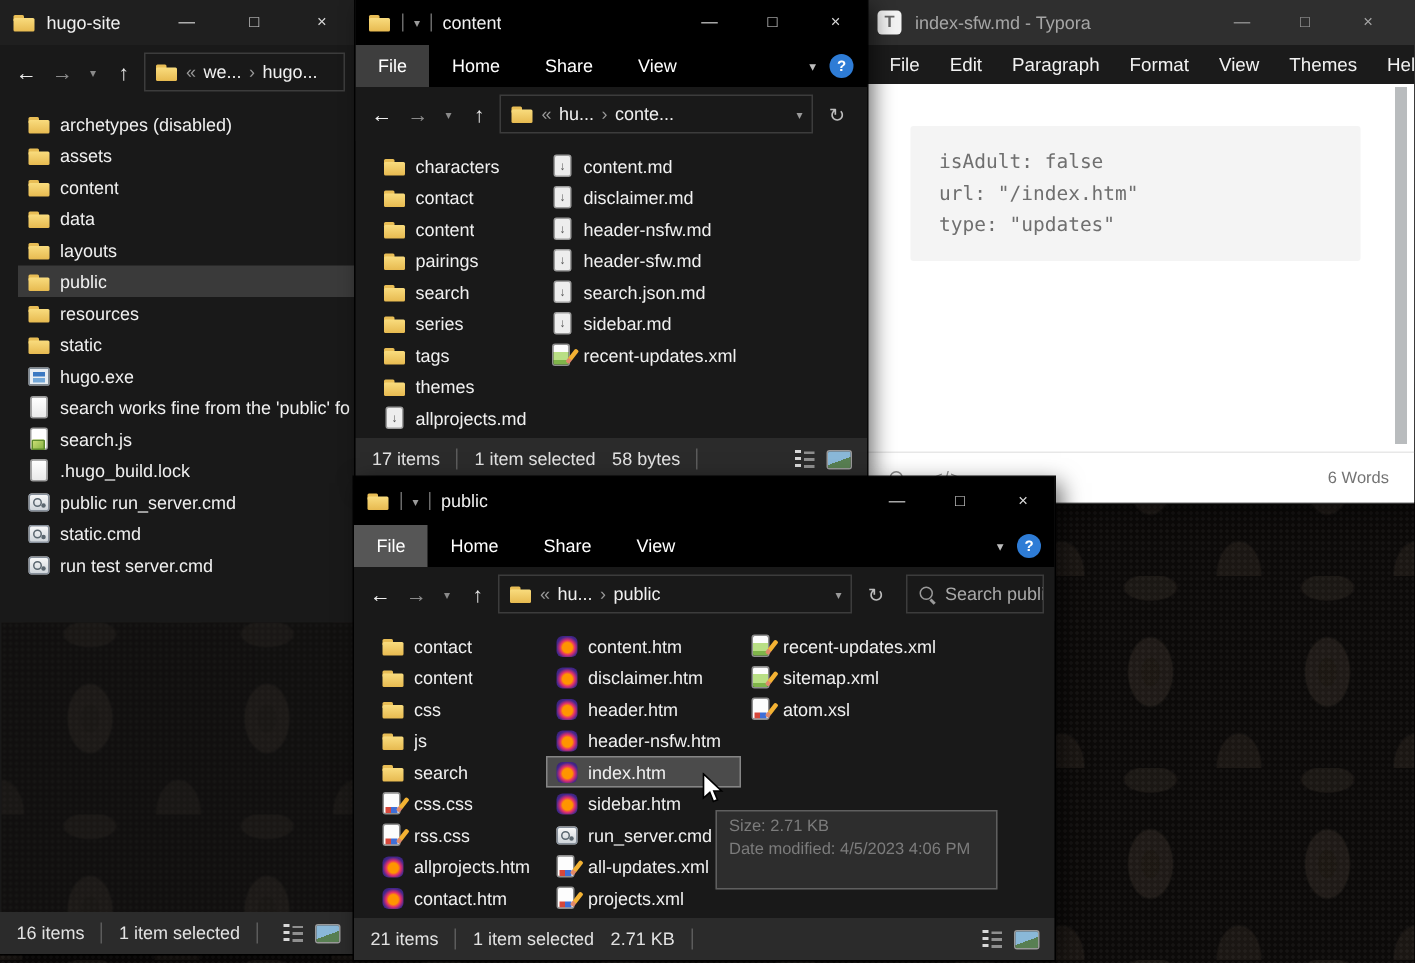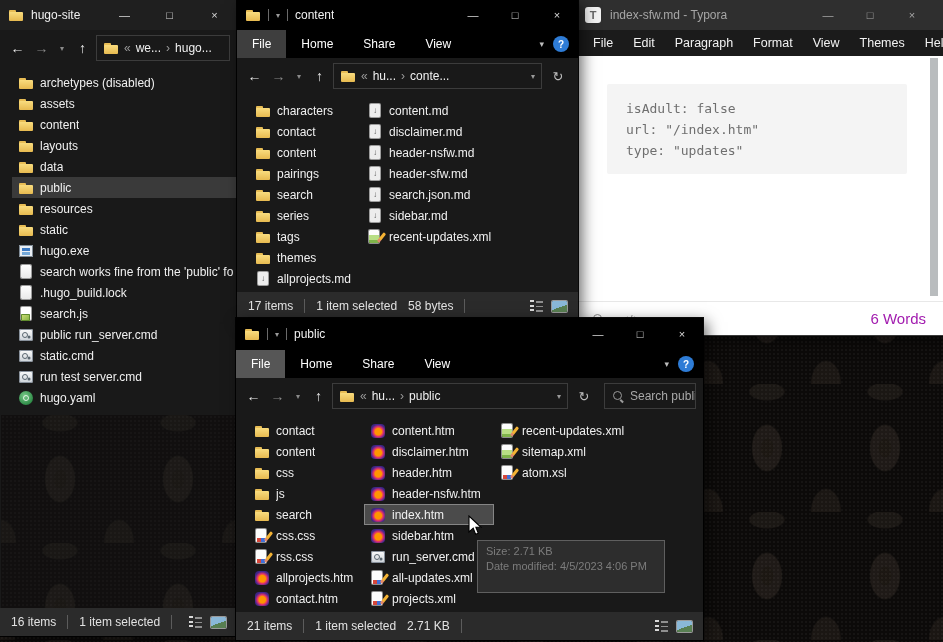--- a/index.html
+++ b/index.html
@@ -124,21 +124,21 @@
   .t-content{position:absolute;left:0;right:0;top:56px;bottom:34px;background:#fff;}
   .codeblock{position:absolute;left:32px;top:28px;width:300px;height:90px;background:#f4f4f4;border-radius:2px;
              padding:14px 0 0 19px;}
   .codeline{font-family:"DejaVu Sans Mono",monospace;font-size:13px;line-height:21px;color:#6f6f6f;white-space:pre;}
   .t-scroll{position:absolute;right:5px;top:2px;width:8px;height:238px;background:#b9bcbe;}
   .t-footer{position:absolute;left:0;right:0;bottom:0;height:34px;background:#fff;border-top:1px solid #e8e8e8;
             display:flex;align-items:center;gap:18px;padding:0 17px;}
   .t-mag::before{border-color:#8c8c8c;}
   .t-mag::after{background:#8c8c8c;}
   .t-code-glyph{color:#8c8c8c;font-size:11px;letter-spacing:1px;}
-  .t-words{margin-left:auto;color:#a21caf;font-size:15px;}
+  .t-words{margin-left:auto;color:#737373;font-size:11px;}
   
   .tooltip{position:absolute;left:477px;top:540px;width:188px;height:53px;background:#2d2d2d;border:1px solid #5f5f5f;
            padding:3px 8px;z-index:8;color:#7c7c7c;font-size:11px;line-height:15px;white-space:nowrap;overflow:hidden;}
   .cursor{position:absolute;left:468px;top:515px;z-index:9;}
 </style>
 </head>
 <body>
 
 <div class="desktop damask-bg">
 
@@ -178,26 +178,26 @@
             <span class="label">assets</span>
           </div>
 
           <div class="row">
             <span class="icon folder"></span>
             <span class="label">content</span>
           </div>
 
           <div class="row">
             <span class="icon folder"></span>
+            <span class="label">data</span>
+          </div>
+
+          <div class="row">
+            <span class="icon folder"></span>
             <span class="label">layouts</span>
-          </div>
-
-          <div class="row">
-            <span class="icon folder"></span>
-            <span class="label">data</span>
           </div>
 
           <div class="row sel">
             <span class="icon folder"></span>
             <span class="label">public</span>
           </div>
 
           <div class="row">
             <span class="icon folder"></span>
             <span class="label">resources</span>
@@ -212,48 +212,44 @@
             <span class="icon exe"></span>
             <span class="label">hugo.exe</span>
           </div>
 
           <div class="row">
             <span class="icon doc"></span>
             <span class="label">search works fine from the 'public' fo</span>
           </div>
 
           <div class="row">
+            <span class="icon js"></span>
+            <span class="label">search.js</span>
+          </div>
+
+          <div class="row">
             <span class="icon doc"></span>
             <span class="label">.hugo_build.lock</span>
           </div>
 
           <div class="row">
-            <span class="icon js"></span>
-            <span class="label">search.js</span>
-          </div>
-
-          <div class="row">
             <span class="icon cmd"></span>
             <span class="label">public run_server.cmd</span>
           </div>
 
           <div class="row">
             <span class="icon cmd"></span>
             <span class="label">static.cmd</span>
           </div>
 
           <div class="row">
             <span class="icon cmd"></span>
             <span class="label">run test server.cmd</span>
           </div>
 
-          <div class="row">
-            <span class="icon yaml"></span>
-            <span class="label">hugo.yaml</span>
-          </div>
         </div>
     </div>
     <div class="showthrough damask-bg"></div>
     <div class="statusbar">
       <span>16 items</span>
       <span class="sb-div"></span>
       <span>1 item selected</span>
       <span class="sb-div"></span>
       <span class="sb-icons">
         <span class="details-icon"></span>

